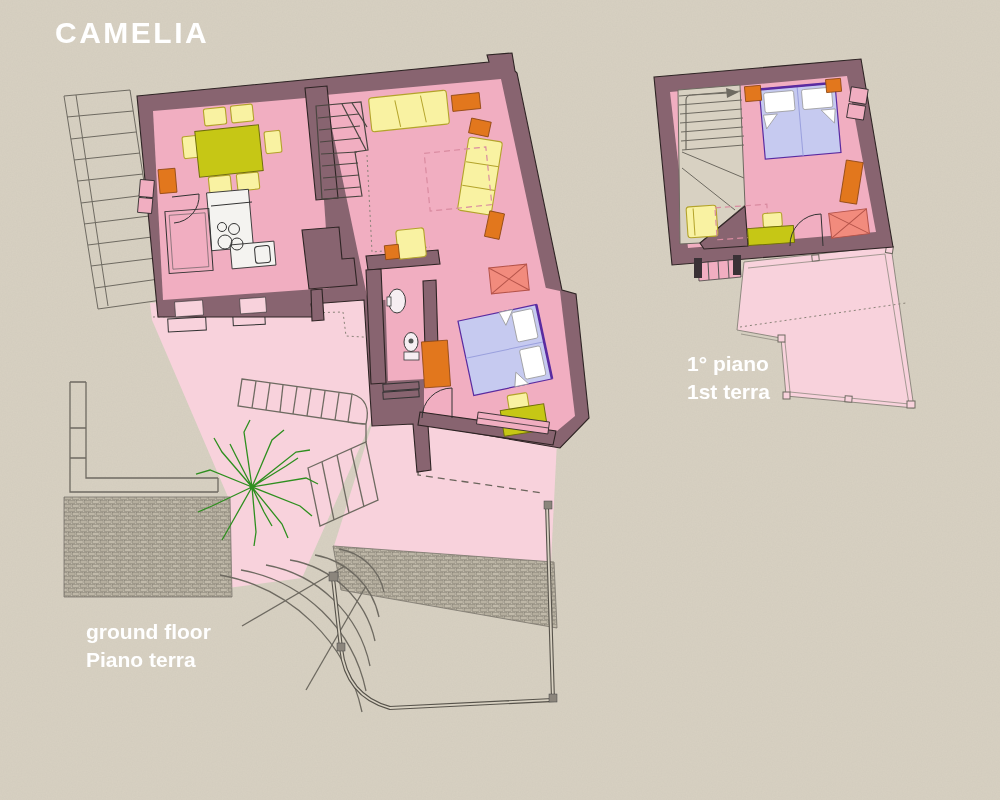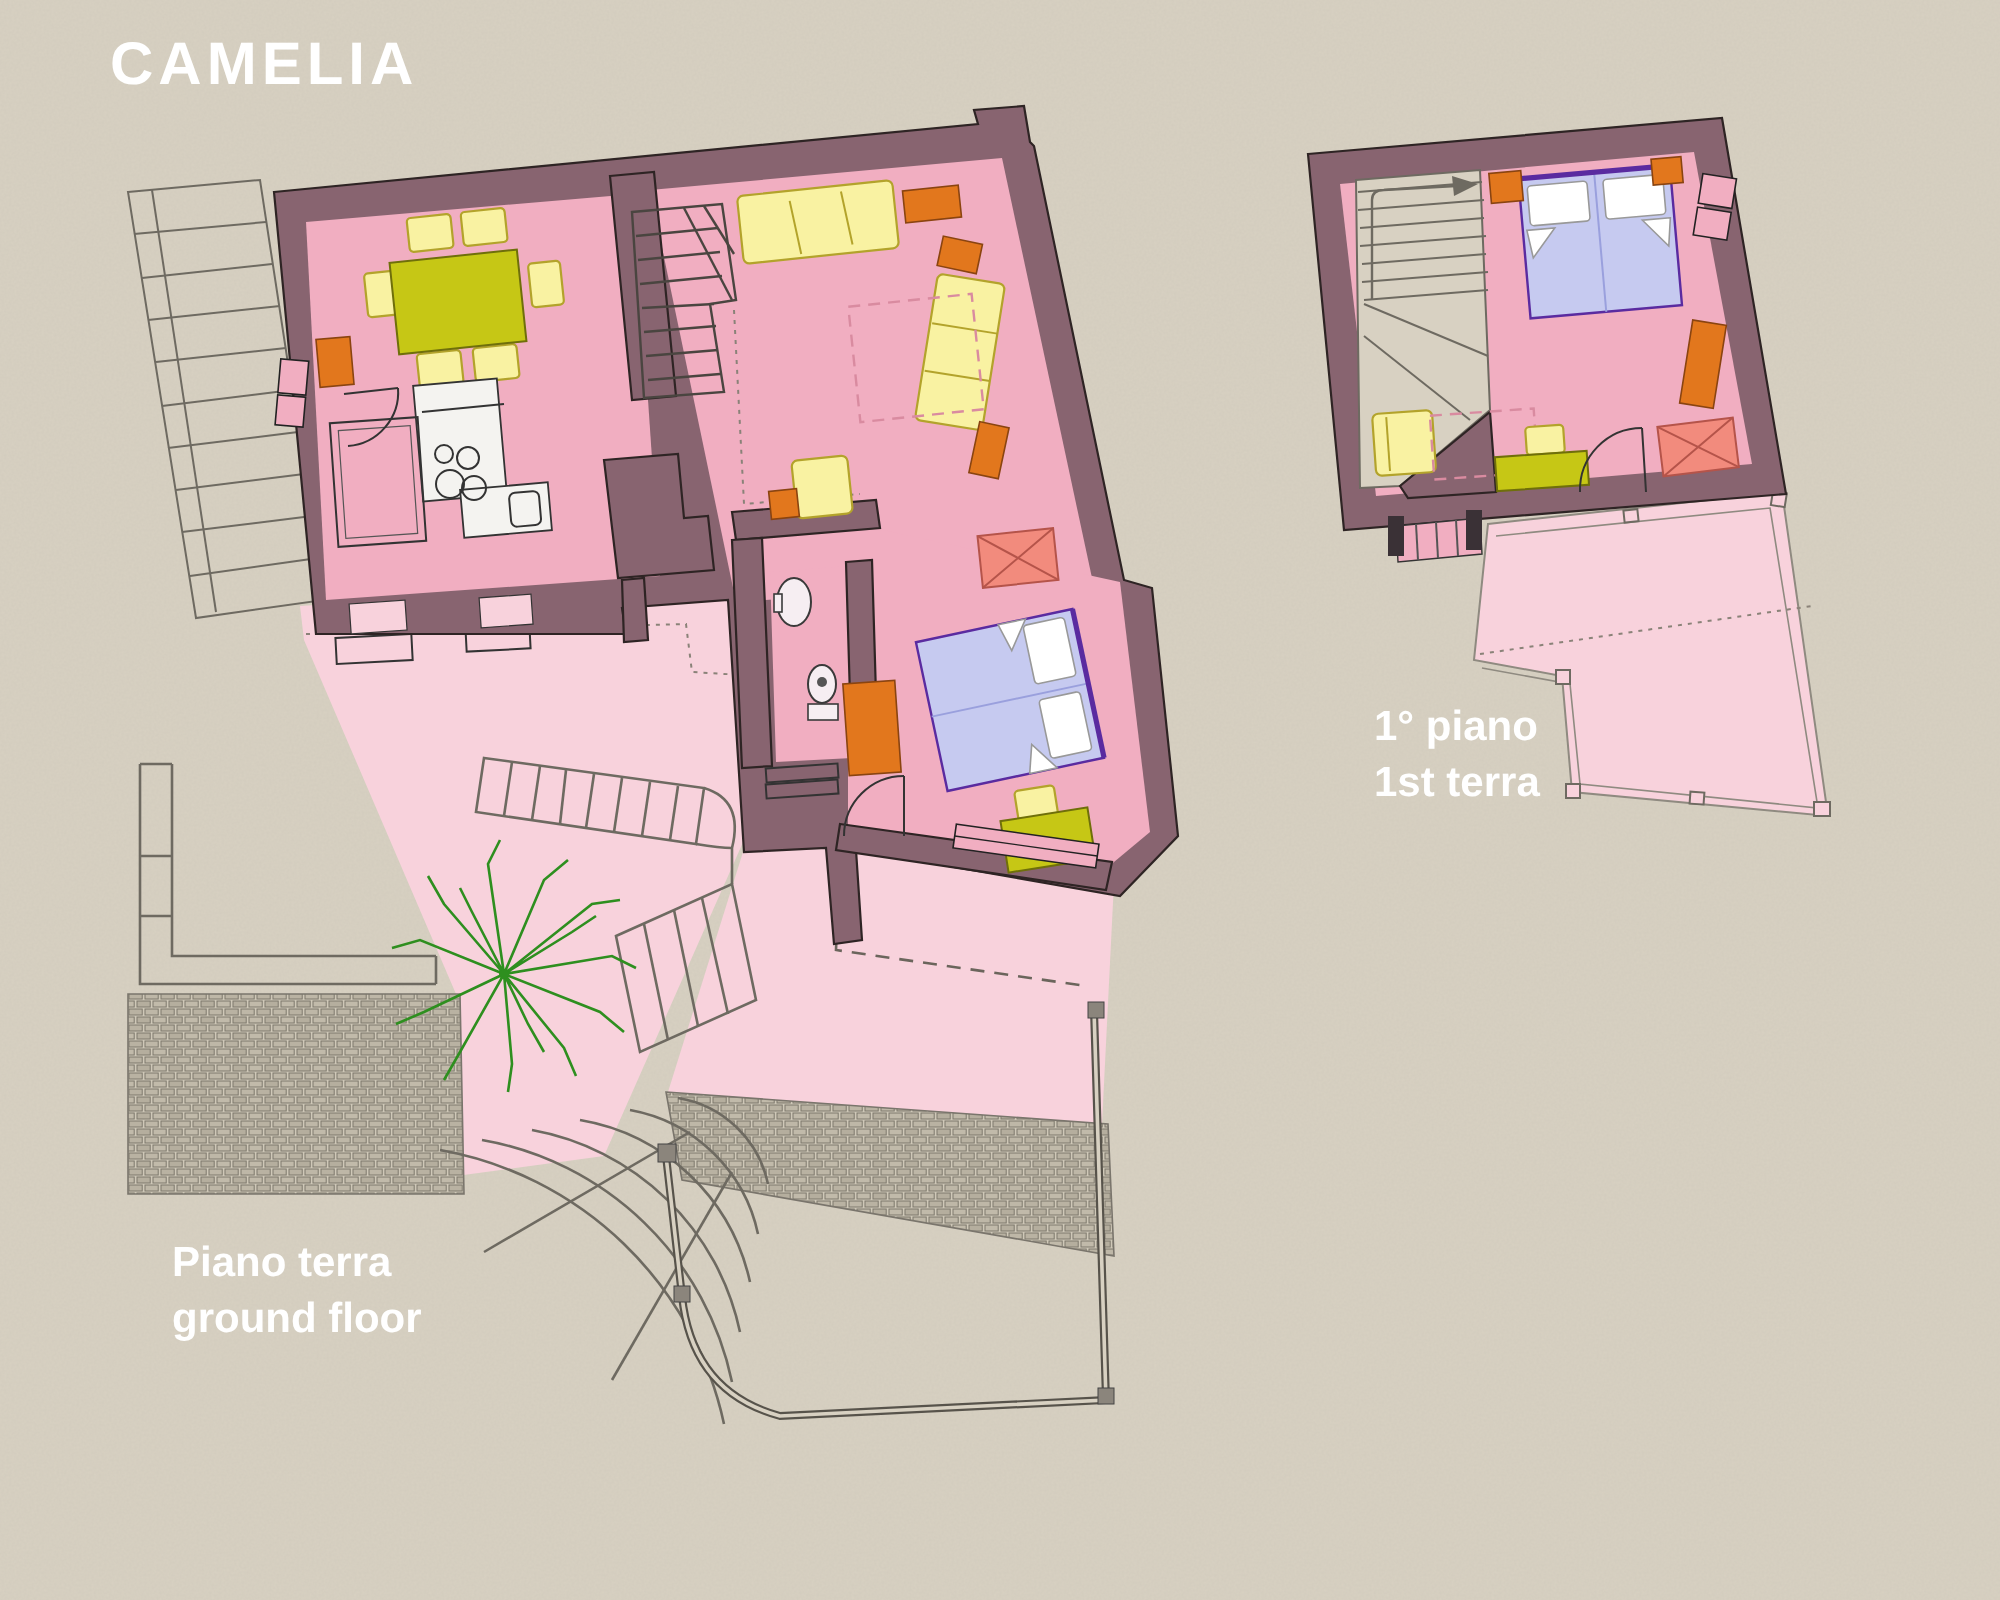--- a/index.html
+++ b/index.html
@@ -339,21 +339,21 @@
       <line x1="728" y1="260" x2="729" y2="278" stroke="#555" stroke-width="1"></line>
       <rect x="694" y="258" width="8" height="20" fill="#3a3136"></rect>
       <rect x="733" y="255" width="8" height="20" fill="#3a3136"></rect>
     </g>
   </g>
 </svg>
 
 <div class="sheet-title">CAMELIA</div>
 
 <div class="floor-label" id="label-ground">
+  <span>ground floor</span>
   <span>Piano terra</span>
-  <span>ground floor</span>
 </div>
 
 <div class="floor-label" id="label-first">
   <span>1° piano</span>
   <span>1st terra</span>
 </div>
 </div>
 
 </body></html>

